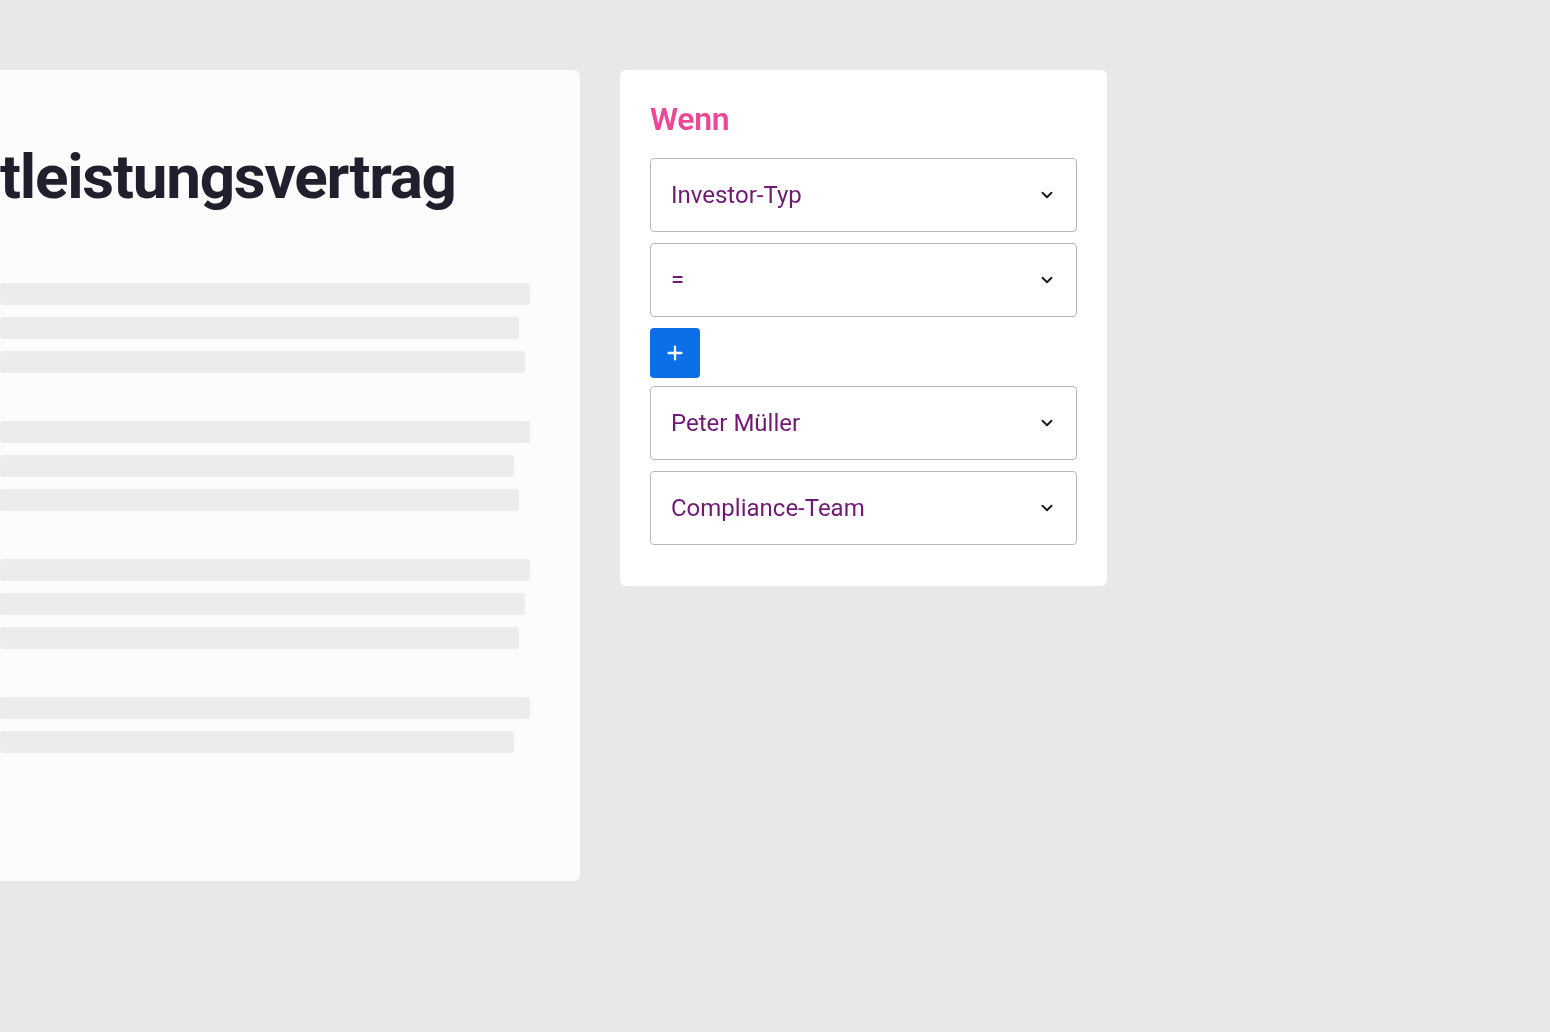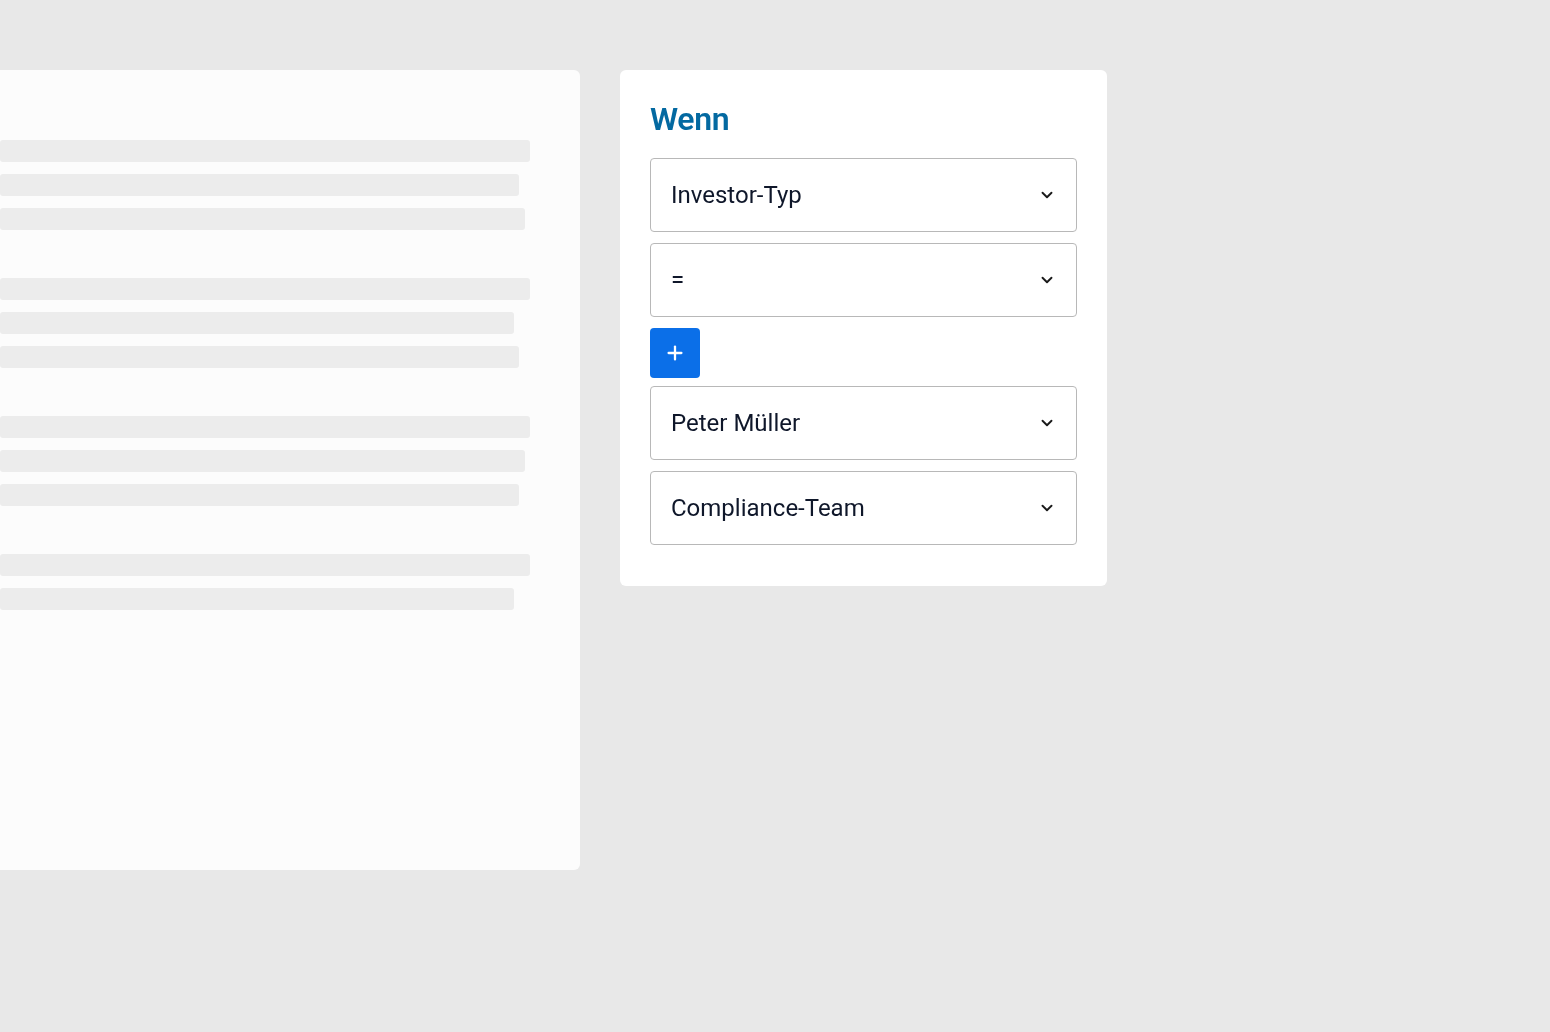--- a/index.html
+++ b/index.html
@@ -59,21 +59,21 @@
       top: 70px;
       width: 487px;
       background: #ffffff;
       border-radius: 6px;
       padding: 30px;
     }
     
     .section-heading {
       font-size: 32px;
       font-weight: 600;
-      color: #0369a1;
+      color: #ec4899;
       margin-bottom: 20px;
       letter-spacing: -0.01em;
     }
     
     .section-heading.second {
       margin-top: 28px;
     }
     
     .select-field {
       width: 100%;
@@ -83,21 +83,21 @@
       padding: 22px 20px;
       display: flex;
       align-items: center;
       justify-content: space-between;
       margin-bottom: 11px;
       cursor: pointer;
     }
     
     .select-value {
       font-size: 24px;
-      color: #0f172a;
+      color: #701a75;
       font-weight: 400;
     }
     
     .chevron {
       width: 18px;
       height: 18px;
       flex-shrink: 0;
     }
     
     .chevron svg {
@@ -121,20 +121,21 @@
     
     .add-button svg {
       width: 22px;
       height: 22px;
     }
   </style>
 </head>
 <body>
 
 <div class="document-panel">
+  <h1 class="document-title">tleistungsvertrag</h1>
 
   <div class="placeholder-block">
     <div class="placeholder-line w-full"></div>
     <div class="placeholder-line w-90"></div>
     <div class="placeholder-line w-95"></div>
   </div>
 
   <div class="placeholder-block">
     <div class="placeholder-line w-full"></div>
     <div class="placeholder-line w-85"></div>

